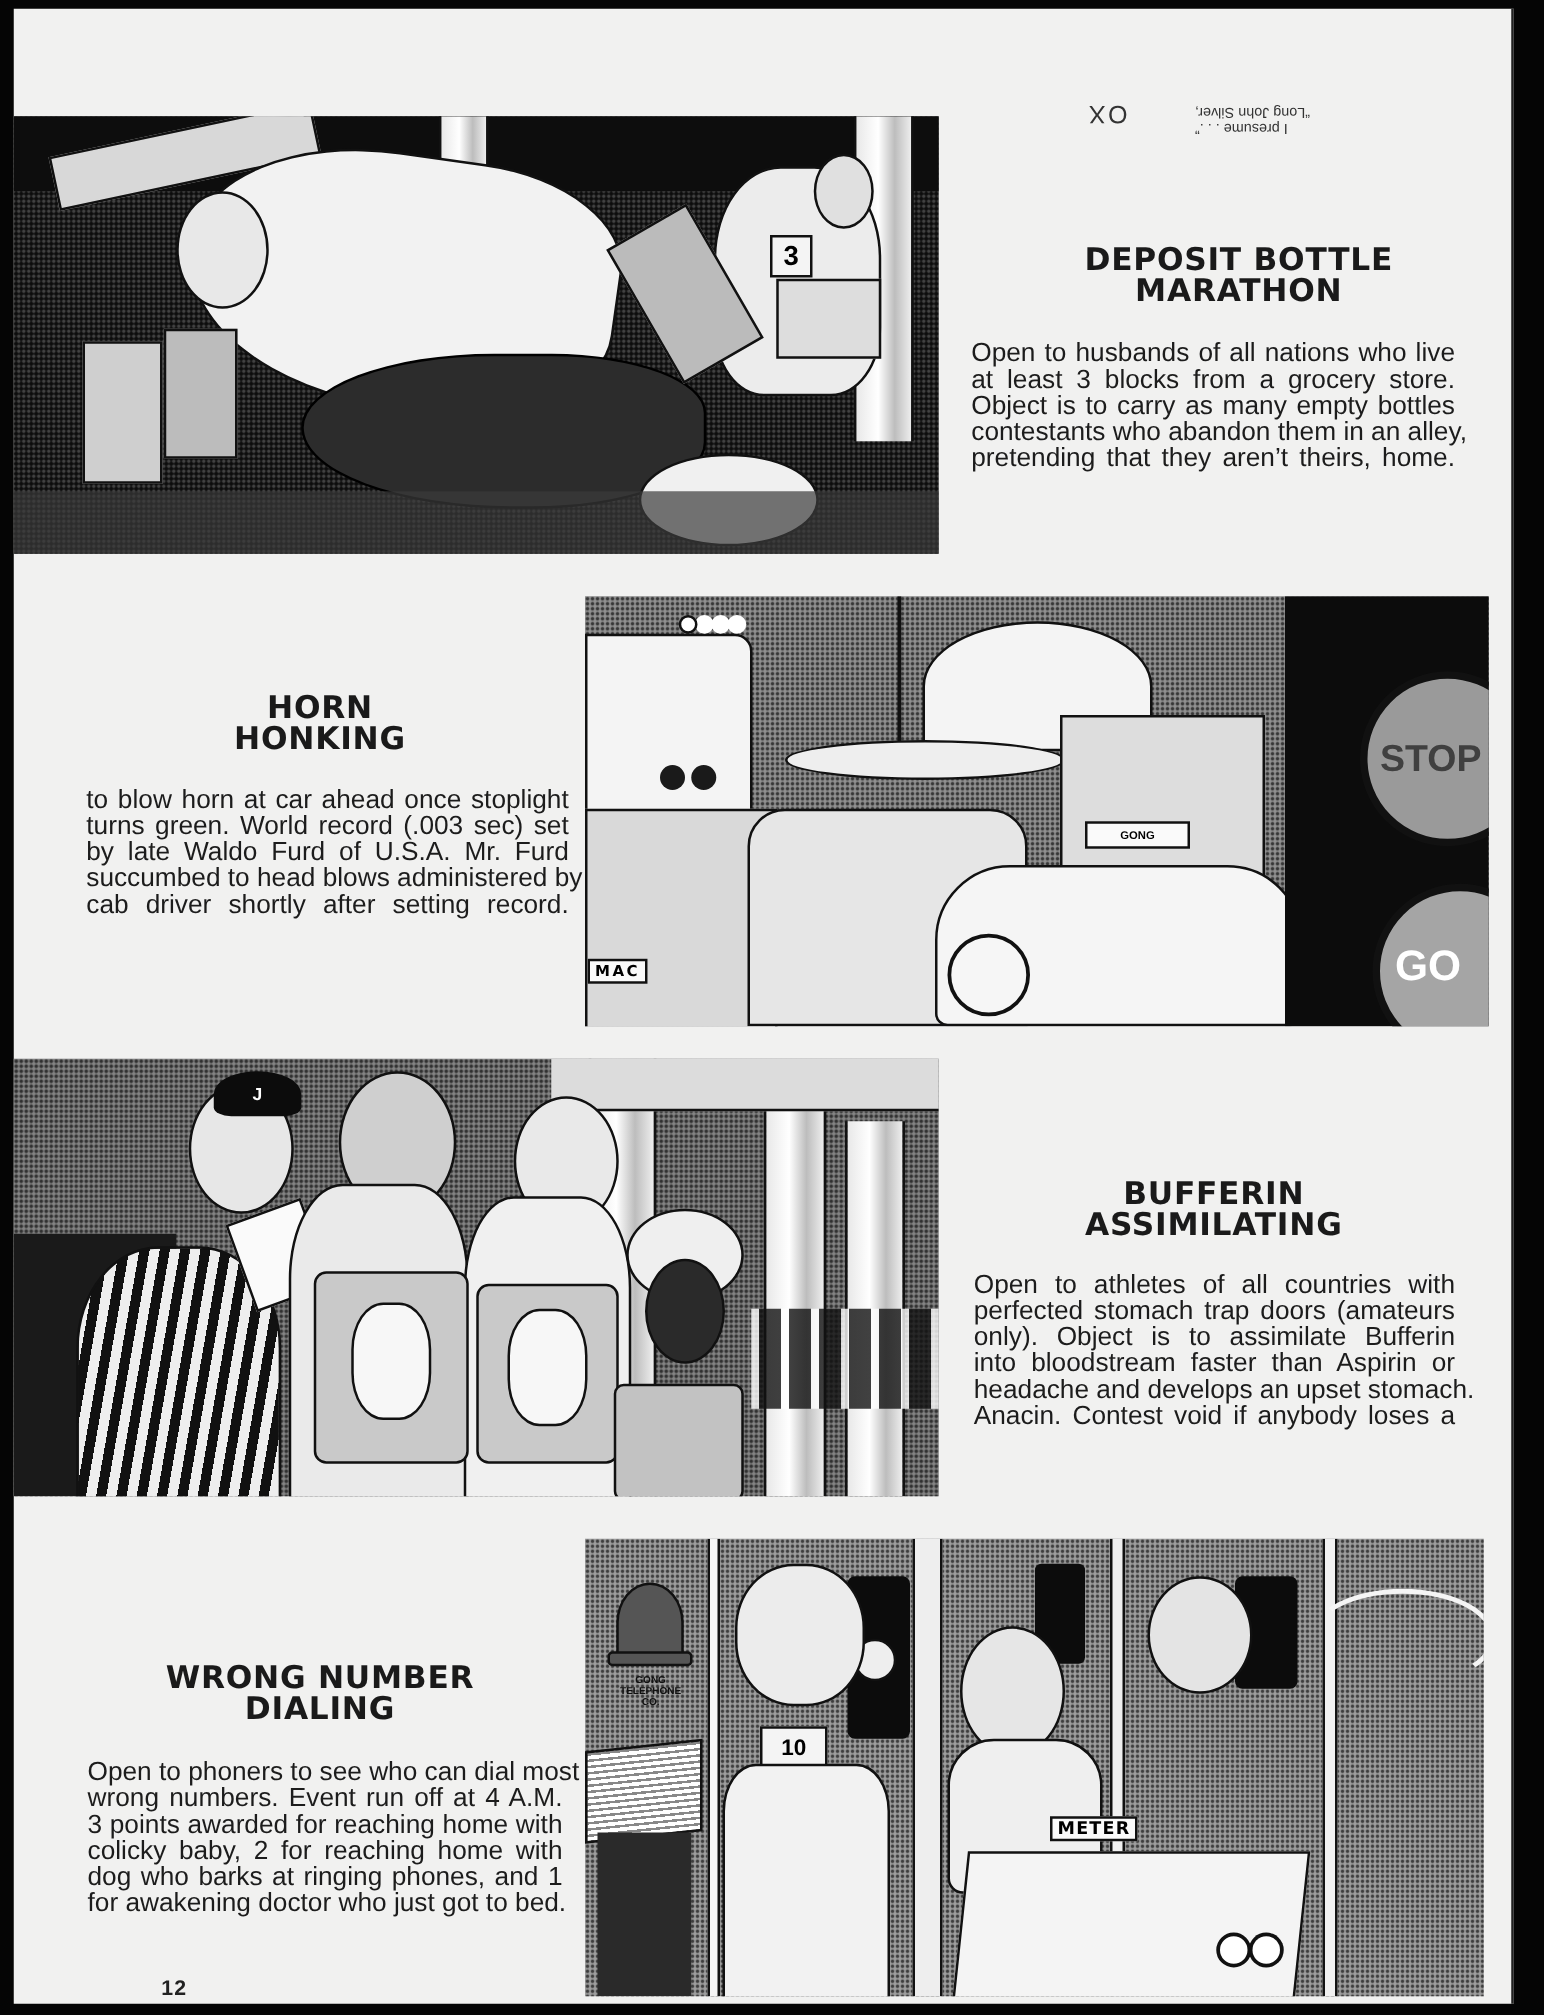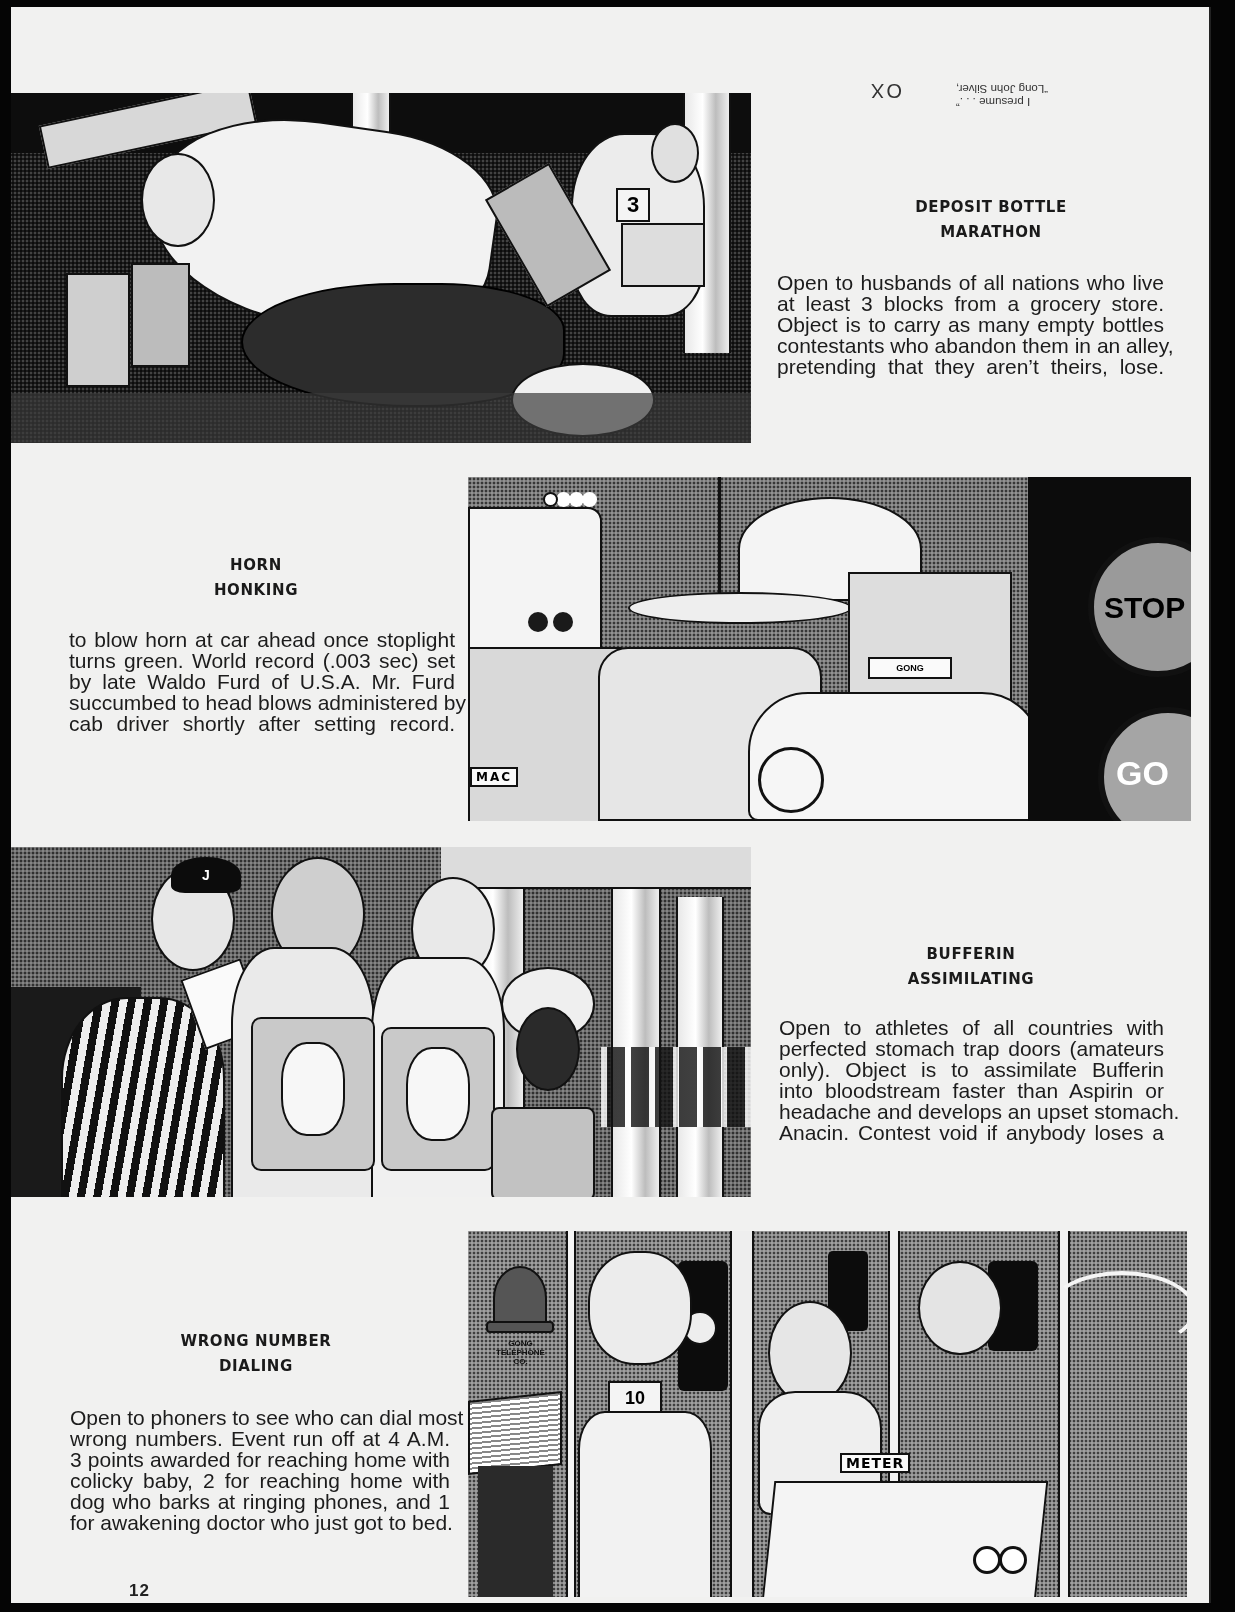--- a/index.html
+++ b/index.html
@@ -23,21 +23,21 @@
       radial-gradient(circle at 50% 50%, rgba(255,255,255,0.18) 1px, transparent 1.4px);
     background-size: 4px 4px, 4px 4px;
     background-position: 0 0, 2px 2px;
     overflow: hidden;
   }
   .panel .shape { position: absolute; }
   .heading {
     position: absolute;
     text-align: center;
     font-weight: bold;
-    font-size: 15px;
+    font-size: 25px;
     line-height: 25px;
     letter-spacing: 0.6px;
     color: #1a1a1a;
     font-family: "DejaVu Sans", sans-serif;
   }
   .heading span { display: block; }
   .body-text {
     position: absolute;
     font-size: 21px;
     line-height: 21px;
@@ -120,21 +120,21 @@
 
   <div class="heading" style="left:780px; top:188px; width:400px;">
     <span>DEPOSIT BOTTLE</span>
     <span>MARATHON</span>
   </div>
   <div class="body-text" style="left:766px; top:265px; width:387px;">
     <span>Open to husbands of all nations who live</span>
     <span>at least 3 blocks from a grocery store.</span>
     <span>Object is to carry as many empty bottles</span>
     <span>contestants who abandon them in an alley,</span>
-    <span>pretending that they aren’t theirs, lose.</span>
+    <span>pretending that they aren’t theirs, home.</span>
   </div>
 
   <div class="heading" style="left:45px; top:546px; width:400px;">
     <span>HORN</span>
     <span>HONKING</span>
   </div>
   <div class="body-text" style="left:58px; top:622px; width:386px;">
     <span>to blow horn at car ahead once stoplight</span>
     <span>turns green. World record (.003 sec) set</span>
     <span>by late Waldo Furd of U.S.A. Mr. Furd</span>
@@ -156,21 +156,21 @@
     <div class="shape" style="left:160px; top:115px; width:220px; height:28px; background:#eee; border:2px solid #111; border-radius:50%;"></div>
 
     <div class="wht" style="left:380px; top:95px; width:160px; height:140px; background:#ddd;"></div>
 
     <div class="wht" style="left:130px; top:170px; width:220px; height:170px; border-radius:30px 30px 0 0; background:#e6e6e6;"></div>
     <div class="wht" style="left:280px; top:215px; width:290px; height:125px; border-radius:60px 60px 10px 10px; background:#f5f5f5;"></div>
     <div class="shape round" style="left:290px; top:270px; width:60px; height:60px; background:#f6f6f6; border:3px solid #111;"></div>
     <div class="wht" style="left:400px; top:180px; width:80px; height:18px; background:#fafafa; font-size:9px; text-align:center; font-weight:bold; line-height:18px;">GONG</div>
 
     <div class="blk" style="left:560px; top:0; width:163px; height:344px;"></div>
-    <div class="shape round" style="left:620px; top:60px; width:140px; height:140px; background:#9a9a9a; border:6px solid #111; color:#000000; font-size:30px; font-weight:bold; line-height:130px; text-align:left; padding-left:10px; box-sizing:border-box;">STOP</div>
+    <div class="shape round" style="left:620px; top:60px; width:140px; height:140px; background:#9a9a9a; border:6px solid #111; color:#404040; font-size:30px; font-weight:bold; line-height:130px; text-align:left; padding-left:10px; box-sizing:border-box;">STOP</div>
     <div class="shape round" style="left:630px; top:230px; width:140px; height:140px; background:#a5a5a5; border:6px solid #111; color:#fff; font-size:34px; font-weight:bold; line-height:120px; text-align:left; padding-left:12px; box-sizing:border-box;">GO</div>
   </div>
 
   <div class="panel" style="left:0px; top:840px; width:740px; height:350px; background-color:#6a6a6a;">
 
     <div class="col" style="left:460px; top:0; width:50px; height:350px;"></div>
     <div class="col" style="left:600px; top:20px; width:46px; height:330px;"></div>
     <div class="col" style="left:665px; top:50px; width:44px; height:300px;"></div>
     <div class="shape" style="left:430px; top:0; width:310px; height:40px; background:#dcdcdc; border-bottom:2px solid #111;"></div>
 

